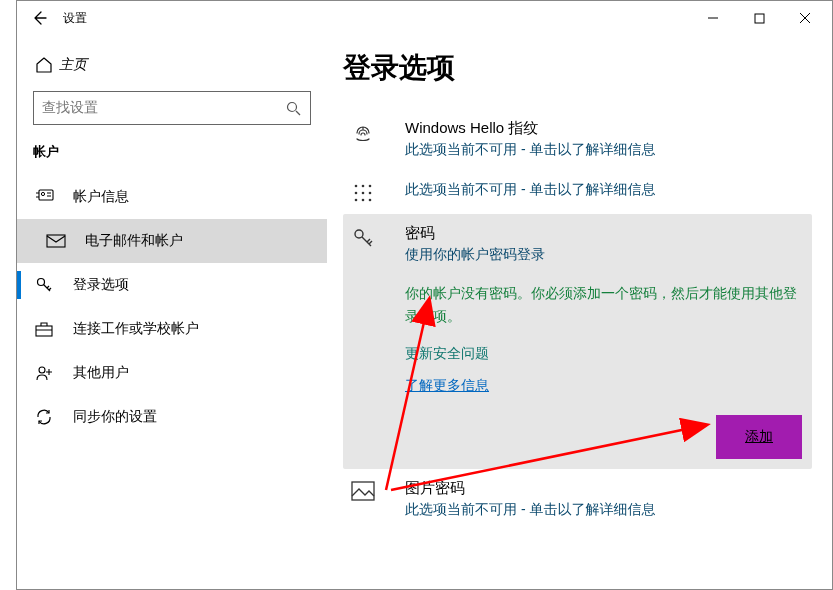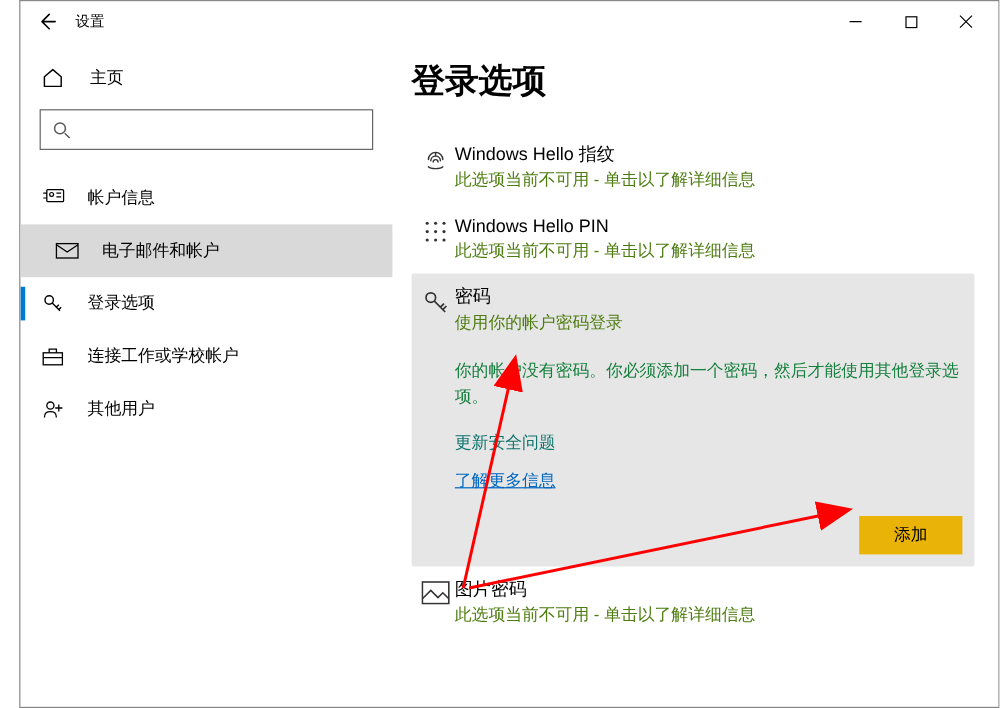--- a/index.html
+++ b/index.html
@@ -54,21 +54,22 @@
     flex-direction: column;
     padding-top: 10px;
   }
   .home-row, .cat-label, .nav-item, .search-wrap {
     padding-left: 16px;
   }
   .home-row {
     height: 40px;
     display: flex; align-items: center;
     font-size: 14px;
-    gap: 20px;
+    gap: 4px;
+    font-style: italic;
   }
   .home-row .icon-slot { width: 22px; display:flex; justify-content:center; }
   .search-wrap { padding-right: 16px; margin-top: 6px; margin-bottom: 18px; }
   .search {
     height: 34px;
     border: 1px solid #666;
     display: flex; align-items: center;
     padding: 0 8px;
     font-size: 14px;
     color: #666;
@@ -105,33 +106,33 @@
     overflow: hidden;
     position: relative;
   }
   .main h1 {
     font-size: 28px;
     font-weight: 600;
     margin-bottom: 22px;
   }
   .opt {
     display: flex;
-    gap: 2px;
+    gap: 28px;
     padding: 10px 6px;
     border-radius: 2px;
   }
   .opt .icon-slot {
     width: 28px;
     display: flex;
     justify-content: center;
     padding-top: 2px;
   }
   .opt .txt { flex: 1; }
   .opt .primary { font-size: 15px; color: #000; margin-bottom: 2px; }
-  .opt .secondary { font-size: 14px; color: #4d7c0f; line-height: 1.4; }
+  .opt .secondary { font-size: 14px; color: #0c4a6e; line-height: 1.4; }
   .opt.expanded {
     background: #e6e6e6;
   }
   .opt.expanded .body-text {
     font-size: 14px;
     color: #15803d;
     margin-top: 18px;
     line-height: 1.6;
   }
   .opt.expanded .grey-link {
@@ -144,25 +145,25 @@
     color: #0067c0;
     margin-top: 14px;
     text-decoration: underline;
   }
   .opt.expanded .btn-row {
     display: flex; justify-content: flex-end;
     margin-top: 20px;
     padding-right: 4px;
   }
   .add-btn {
-    width: 86px; height: 32px;
-    background: #eab308;
+    width: 86px; height: 44px;
+    background: #a21caf;
     border: none;
     font-size: 14px;
-    display:flex; align-items:center; justify-content:center;
+    display:flex; align-items:center; justify-content:center;text-decoration:underline;
   }
 
   
   .overlay {
     position: absolute;
     left: 16px; top: 0; right: 0; bottom: 0;
     pointer-events: none;
   }
 </style>
 </head>
@@ -202,29 +203,31 @@
         <span class="icon-slot">
           <svg width="18" height="18" viewBox="0 0 18 18">
               <path d="M2 8 L9 2 L16 8 V16 H2 Z" stroke="#000" stroke-width="1.2" fill="none" stroke-linejoin="round"></path>
             </svg>
         </span>
         <span>主页</span>
       </div>
 
       <div class="search-wrap">
         <div class="search">
+          <span class="ph">查找设置</span>
           <span class="mag">
             <svg width="15" height="15" viewBox="0 0 15 15">
                 <circle cx="6" cy="6" r="4.5" stroke="#555" stroke-width="1.2" fill="none"></circle>
                 <path d="M10 10 L14 14" stroke="#555" stroke-width="1.2"></path>
               </svg>
           </span>
         </div>
       </div>
 
+      <div class="cat-label">帐户</div>
 
       <div class="nav-item">
         <span class="icon-slot">
           <svg width="20" height="16" viewBox="0 0 20 16">
               <rect x="5" y="1" width="14" height="10" rx="1" stroke="#000" stroke-width="1.1" fill="none"></rect>
               <circle cx="9" cy="5" r="1.6" stroke="#000" stroke-width="1" fill="none"></circle>
               <path d="M13 4 H17 M13 7 H17" stroke="#000" stroke-width="1"></path>
               <path d="M2 4 H5 M2 8 H5" stroke="#000" stroke-width="1"></path>
             </svg>
         </span>
@@ -266,20 +269,29 @@
         <span class="icon-slot">
           <svg width="18" height="18" viewBox="0 0 18 18">
               <circle cx="7" cy="6" r="3" stroke="#000" stroke-width="1.1" fill="none"></circle>
               <path d="M2 16 C2 12 4 11 7 11 C10 11 12 12 12 16" stroke="#000" stroke-width="1.1" fill="none"></path>
               <path d="M14 5 V11 M11 8 H17" stroke="#000" stroke-width="1.1"></path>
             </svg>
         </span>
         <span>其他用户</span>
       </div>
 
+      <div class="nav-item">
+        <span class="icon-slot">
+          <svg width="18" height="18" viewBox="0 0 18 18">
+              <path d="M3 9 A6 6 0 0 1 14 5 M15 9 A6 6 0 0 1 4 13" stroke="#000" stroke-width="1.2" fill="none"></path>
+              <path d="M14 2 V5 H11 M4 16 V13 H7" stroke="#000" stroke-width="1.2" fill="none"></path>
+            </svg>
+        </span>
+        <span>同步你的设置</span>
+      </div>
     </div>
 
     <div class="main">
       <h1>登录选项</h1>
 
       <div class="opt">
         <span class="icon-slot">
           <svg width="24" height="24" viewBox="0 0 24 24">
               <path d="M6 12 A6 6 0 0 1 18 12 M8 13 A4 4 0 0 1 16 13 M10 14 A2 2 0 0 1 14 14 M12 8 V6 M6 18 C8 20 16 20 18 18" stroke="#333" stroke-width="1.2" fill="none" stroke-linecap="round"></path>
             </svg>
@@ -298,21 +310,20 @@
               <circle cx="18" cy="4" r="1.3" fill="#333"></circle>
             <circle cx="4" cy="11" r="1.3" fill="#333"></circle>
               <circle cx="11" cy="11" r="1.3" fill="#333"></circle>
               <circle cx="18" cy="11" r="1.3" fill="#333"></circle>
             <circle cx="4" cy="18" r="1.3" fill="#333"></circle>
               <circle cx="11" cy="18" r="1.3" fill="#333"></circle>
               <circle cx="18" cy="18" r="1.3" fill="#333"></circle>
           </svg>
         </span>
         <div class="txt">
-          <div class="primary">Windows Hello PIN</div>
           <div class="secondary">此选项当前不可用 - 单击以了解详细信息</div>
         </div>
       </div>
 
 
       <div class="opt expanded">
         <span class="icon-slot">
           <svg width="24" height="24" viewBox="0 0 24 24">
               <circle cx="8" cy="8" r="4" stroke="#333" stroke-width="1.4" fill="none"></circle>
               <path d="M11 11 L20 20 M16 16 L19 13 M18 18 L21 15" stroke="#333" stroke-width="1.4" fill="none"></path>

